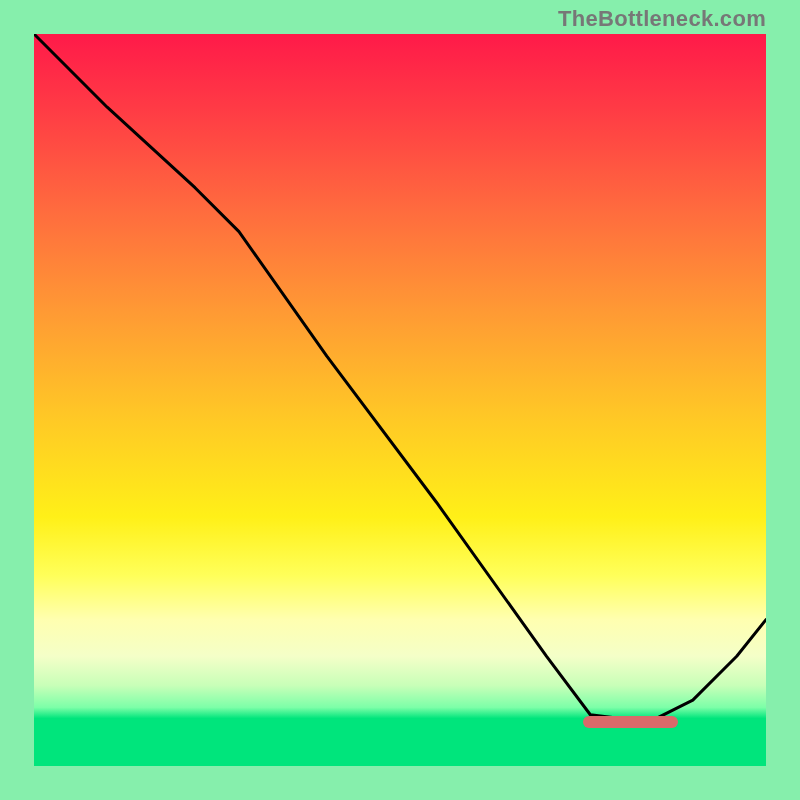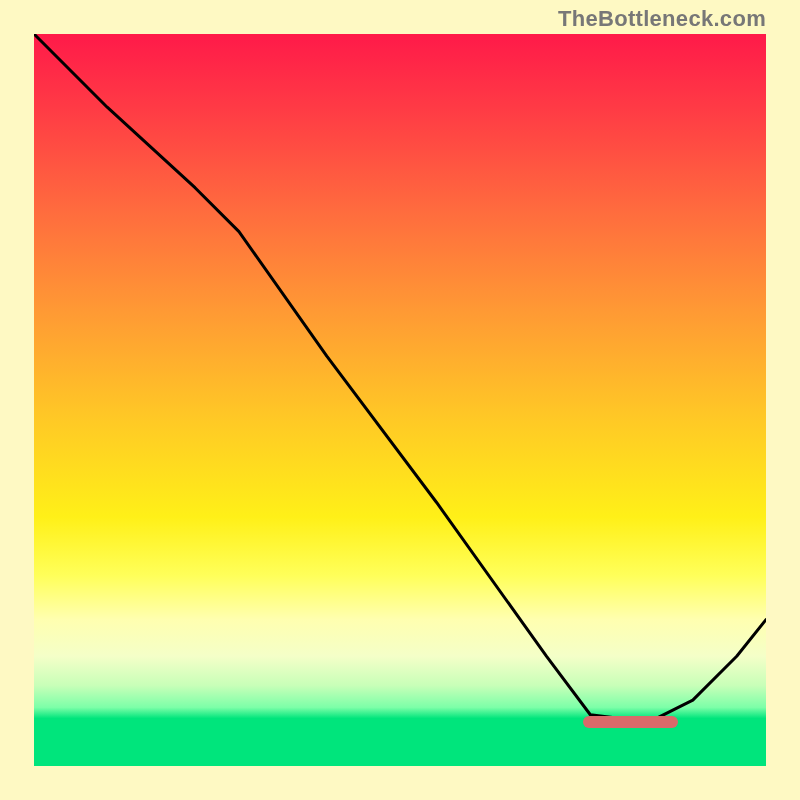--- a/index.html
+++ b/index.html
@@ -7,21 +7,21 @@
     padding: 0;
     width: 800px;
     height: 800px;
     overflow: hidden;
     background: #000;
     font-family: Arial, Helvetica, sans-serif;
   }
   .frame {
     position: absolute;
     inset: 0;
-    background: #fef9c3;
+    background: #86efac;
   }
   .plot-area {
     position: absolute;
     left: 34px;
     top: 34px;
     width: 732px;
     height: 732px;
     overflow: hidden;
   }
   .gradient {

